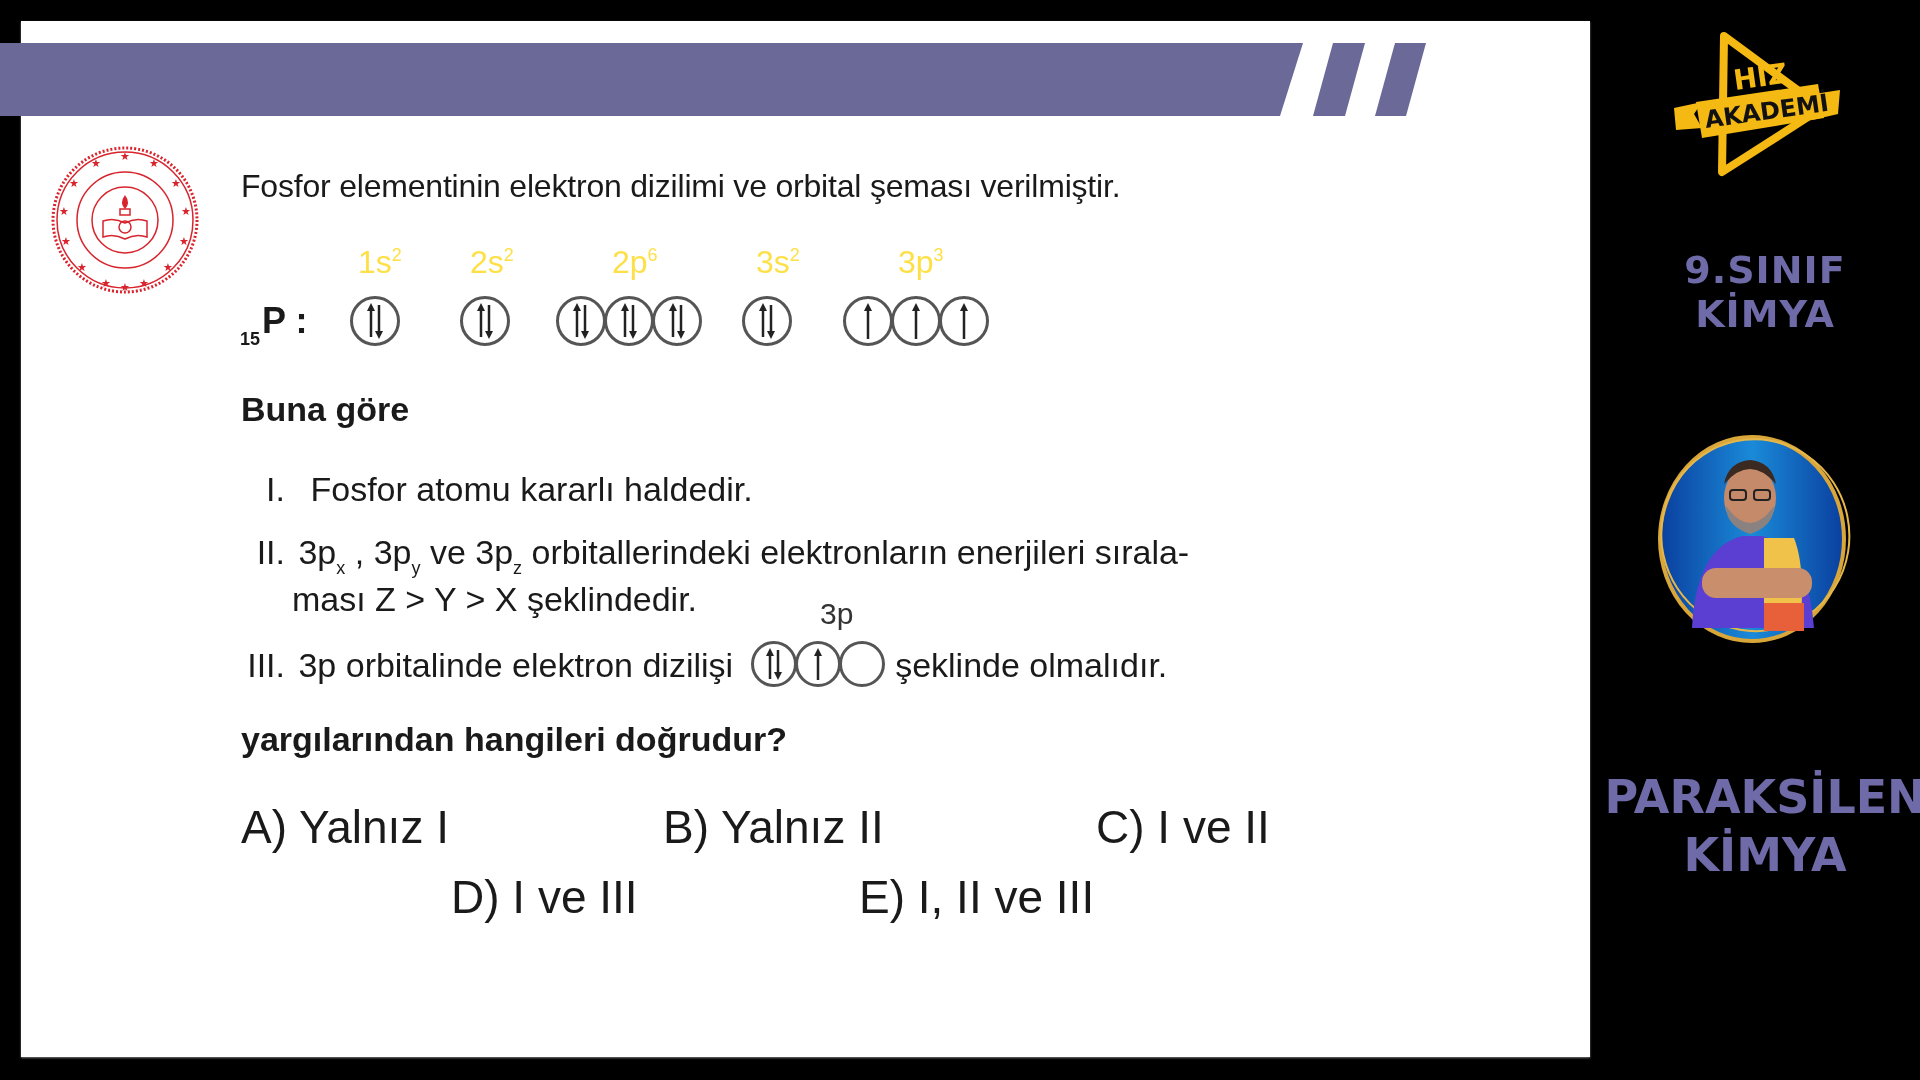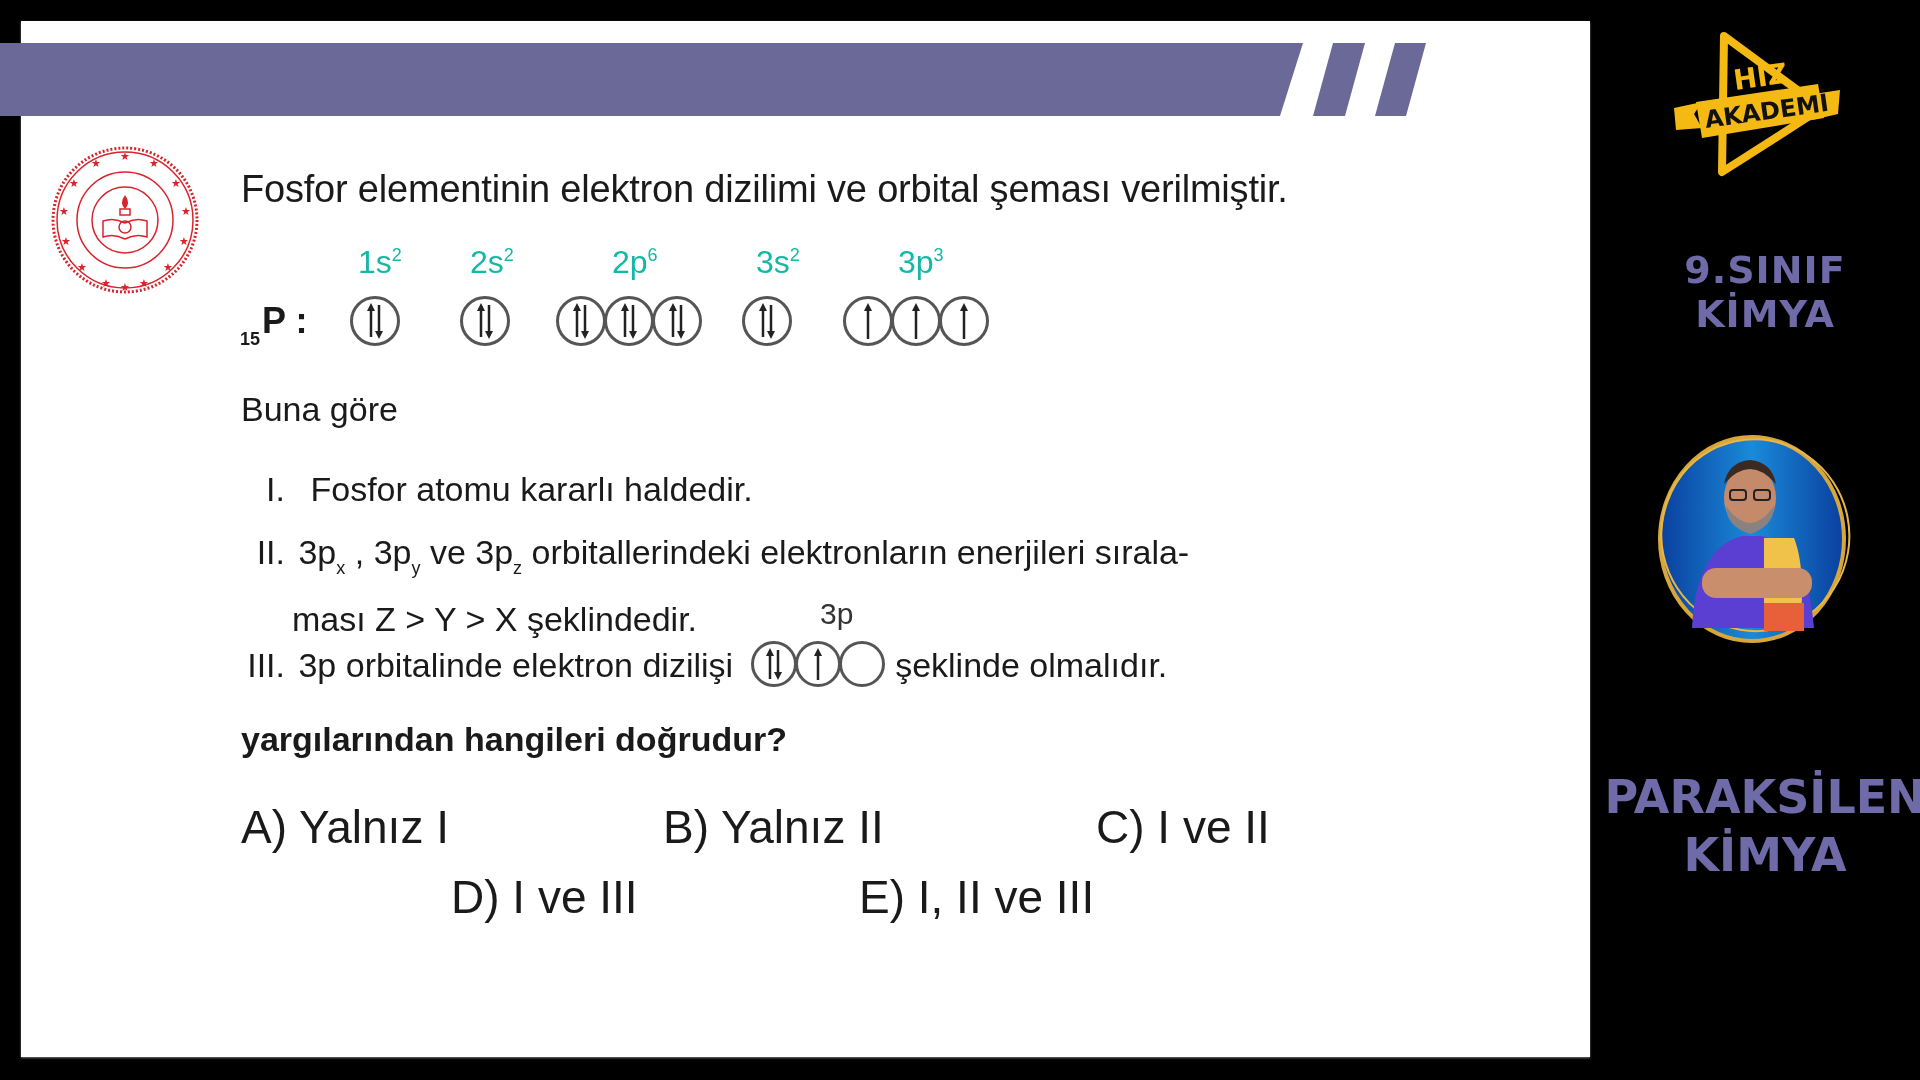--- a/index.html
+++ b/index.html
@@ -7,31 +7,31 @@
     width:1920px; height:1080px; background:#000; position:relative; overflow:hidden;
     font-family: "Liberation Sans", sans-serif; color:#1a1a1a;
   }
   .slide {
     position:absolute; left:21px; top:21px; width:1569px; height:1036px;
     background:#fff; box-shadow: 0 1px 2px #777;
   }
   .banner { position:absolute; left:0; top:43px; width:1440px; height:73px; }
   .banner svg { display:block; }
   .logo-meb { position:absolute; left:48px; top:145px; width:155px; height:150px; }
-  .q-intro { position:absolute; left:241px; top:168px; font-size:38px; white-space:nowrap; letter-spacing:-0.2px; }
-
-  .orb-label { position:absolute; top:244px; font-size:32px; color:#14b8a6; white-space:nowrap; }
+  .q-intro { position:absolute; left:241px; top:168px; font-size:32px; white-space:nowrap; letter-spacing:-0.2px; }
+
+  .orb-label { position:absolute; top:244px; font-size:32px; color:#fde047; white-space:nowrap; }
   .orb-label sup { font-size:18px; vertical-align: 12px; }
   .element { position:absolute; left:240px; top:300px; font-size:36px; font-weight:bold; white-space:nowrap; }
   .element sub { font-size:18px; font-weight:bold; vertical-align:-12px; margin-right:2px; }
   .orb-group { position:absolute; top:296px; display:flex; }
   .orb { width:50px; height:50px; border:3px solid #555; border-radius:50%; box-sizing:border-box; position:relative; margin-right:-2px; }
   .orb svg { position:absolute; left:0; top:0; }
 
-  .buna { position:absolute; left:241px; top:390px; font-size:34px; font-weight:normal; }
+  .buna { position:absolute; left:241px; top:390px; font-size:34px; font-weight:bold; }
   .stmt { position:absolute; font-size:34px; white-space:nowrap; }
   .stmt .num { display:inline-block; text-align:right; }
   .stmt sub { font-size:18px; vertical-align:-10px; }
   .small-label { position:absolute; left:820px; top:597px; font-size:30px; color:#333; }
   .inline-orbs { display:inline-flex; vertical-align:middle; margin:0 12px 0 18px; position:relative; top:-4px; }
   .inline-orbs .orb { width:46px; height:46px; }
 
   .question { position:absolute; left:241px; top:720px; font-size:34px; font-weight:bold; white-space:nowrap;text-align:center; }
   .opt { position:absolute; font-size:46px; white-space:nowrap; }
 
@@ -175,21 +175,21 @@
 
 <div class="stmt" style="left:241px; top:470px">
   <span class="num" style="width:44px">I.</span>
   <span style="margin-left:16px">Fosfor atomu kararlı haldedir.</span>
 </div>
 
 <div class="stmt" style="left:241px; top:533px">
   <span class="num" style="width:44px">II.</span>
   <span style="margin-left:4px"><span>3p</span><sub>x</sub><span> , </span><span>3p</span><sub>y</sub><span> ve </span><span>3p</span><sub>z</sub><span> orbitallerindeki elektronların enerjileri sırala-</span></span>
 </div>
-<div class="stmt" style="left:292px; top:600px">ması Z &gt; Y &gt; X şeklindedir.</div>
+<div class="stmt" style="left:292px; top:580px">ması Z &gt; Y &gt; X şeklindedir.</div>
 
 <div class="small-label">3p</div>
 <div class="stmt" style="left:241px; top:645px">
   <span class="num" style="width:44px">III.</span>
   <span style="margin-left:4px">3p orbitalinde elektron dizilişi</span><span class="inline-orbs">
     <span class="orb">
         <svg width="40" height="40">
           <line x1="16" y1="35" x2="16" y2="8" stroke="#222" stroke-width="2.5"></line>
           <polygon points="16,4 12,12 20,12" fill="#222"></polygon>
           <line x1="24" y1="6" x2="24" y2="32" stroke="#222" stroke-width="2.5"></line>

